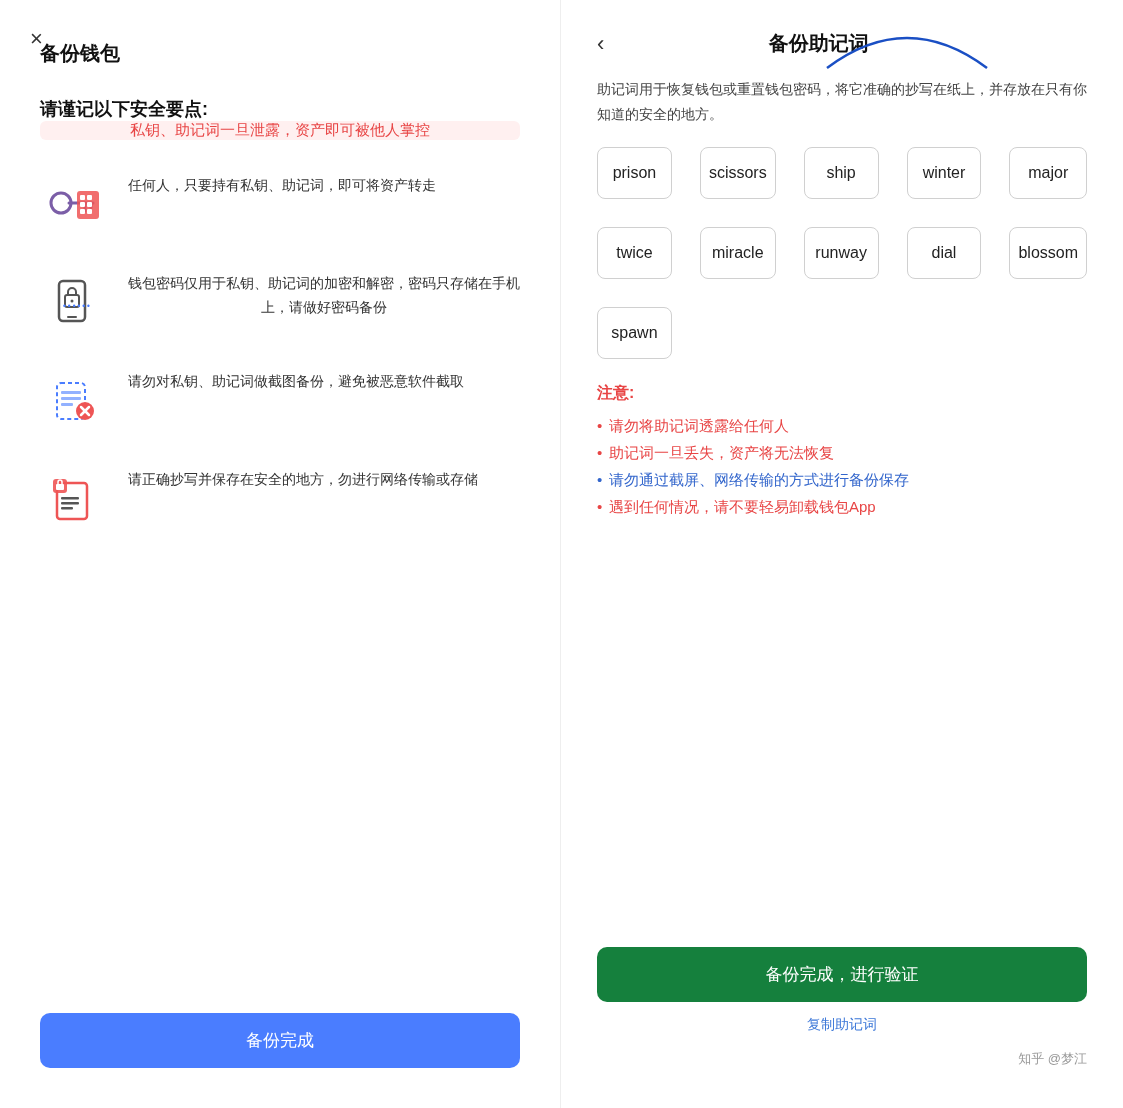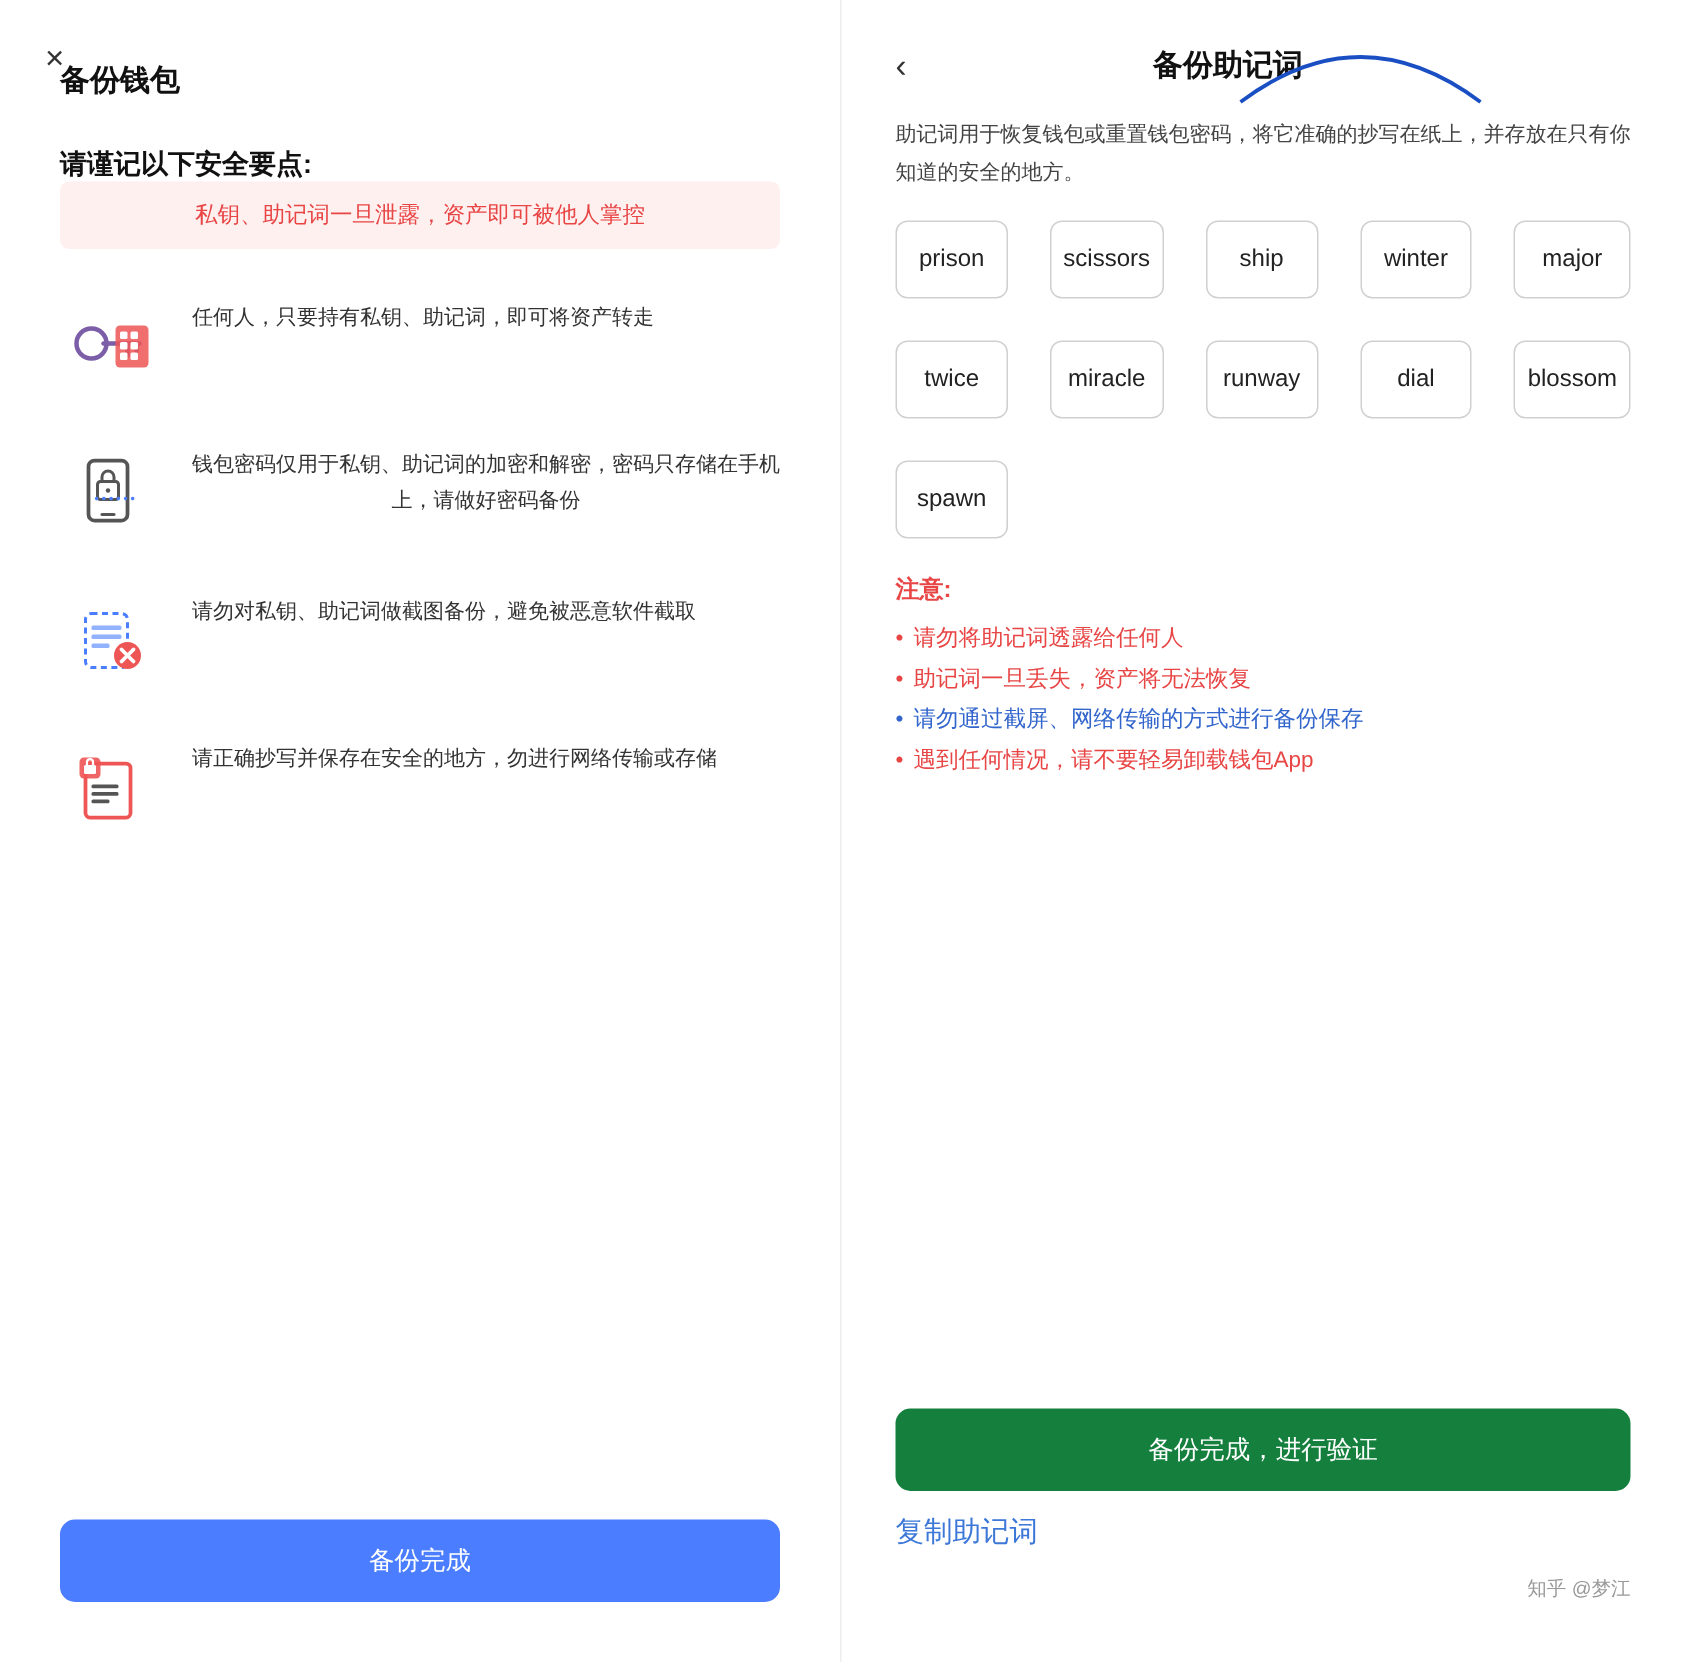--- a/index.html
+++ b/index.html
@@ -45,21 +45,21 @@
     .security-heading {
       text-align: left;
       font-size: 18px;
       font-weight: 600;
       color: #111;
     }
 
     .warning-banner {
       background: #fff0f0;
       border-radius: 6px;
-      padding: 13px 16px;
+      padding: 0 16px;
       text-align: center;
       color: #e84545;
       font-size: 15px;
       margin-bottom: 30px;
     }
 
     .security-items {
       display: flex;
       flex-direction: column;
       gap: 28px;
@@ -205,23 +205,23 @@
       font-size: 17px;
       padding: 16px;
       width: 100%;
       cursor: pointer;
       font-weight: 500;
       margin-bottom: 14px;
       margin-top: auto;
     }
 
     .copy-link {
-      text-align: left;
+      text-align: center;
       color: #3d78d8;
-      font-size: 19px;
+      font-size: 14px;
       cursor: pointer;
     }
 
     .watermark {
       text-align: right;
       font-size: 13px;
       color: #999;
       margin-top: 16px;
     }
 

